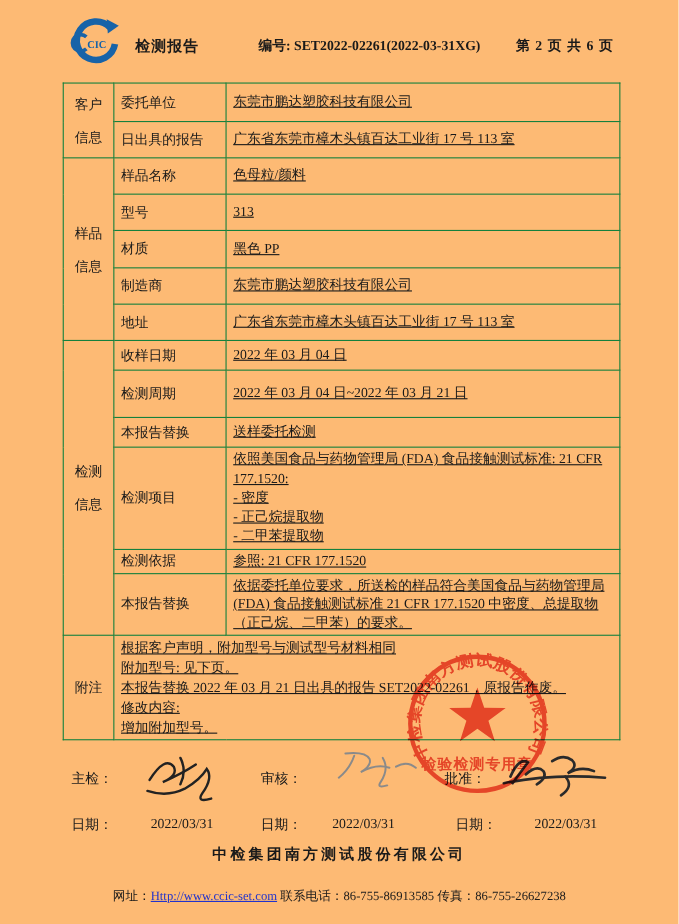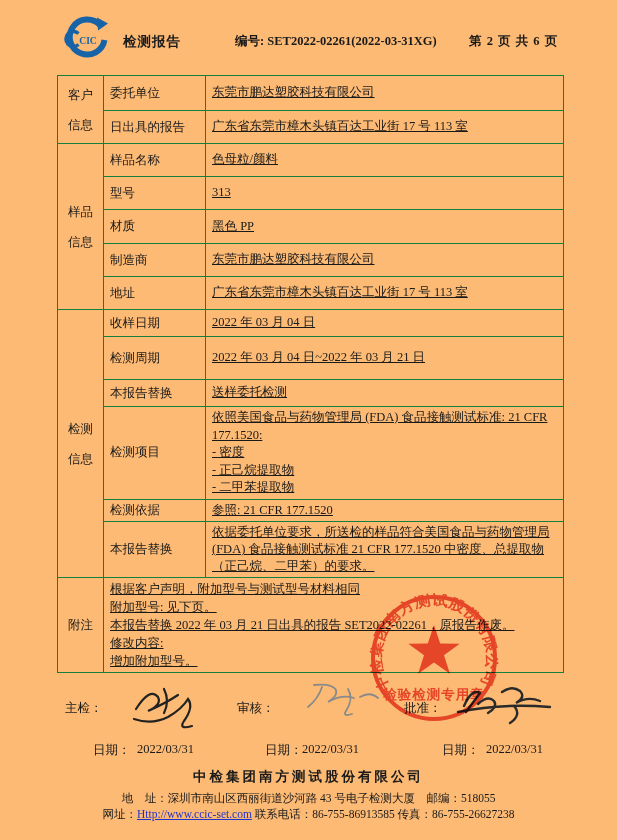--- a/index.html
+++ b/index.html
@@ -23,21 +23,21 @@
   td.fld { padding-left:9px; }
   td.val { padding-left:12px; padding-right:10px; white-space:pre-line; line-height:17.5px;text-decoration:underline; }
   tr.t-proj td.val { line-height:17.5px; }
   tr.t-concl td.val { line-height:17px; }
   tr.t-note td.val { line-height:18px; }
   
   .stamp { position:absolute; left:364px; top:592px; z-index:5; mix-blend-mode:multiply; pointer-events:none; }
   
   .sig-label { position:absolute; font-size:12.5px; }
   .sig-svg { position:absolute; }
-  .date-label { position:absolute; font-size:12.5px;margin-left:28px; }
+  .date-label { position:absolute; font-size:12.5px; }
   .date-val { position:absolute; font-size:12.5px; }
   
   .f-company { position:absolute; top:768px; left:0; width:617px; text-align:center;
                font-size:13.5px; font-weight:bold; letter-spacing:3px; }
   .f-addr { position:absolute; top:791px; left:0; width:617px; text-align:center; font-size:11.5px; }
   .f-web  { position:absolute; top:807px; left:0; width:617px; text-align:center; font-size:11.5px; }
   .f-web a { color:#2233cc; text-decoration:underline; cursor:pointer; }
   svg text { font-family:"Liberation Serif","DejaVu Serif",serif; }
 </style>
 </head>
@@ -182,16 +182,15 @@
       <path id="sealArc" d="M 26.6 96.4 A 53 53 0 1 1 113.4 96.4" fill="none"></path>
       <text fill="#e23c32" font-size="14" font-weight="bold">
         <textPath href="#sealArc" startOffset="0" textLength="226" lengthAdjust="spacingAndGlyphs">中检集团南方测试股份有限公司</textPath>
       </text>
       <polygon points="70,33 76.2,51.5 95.7,51.7 80,63.2 85.9,81.8 70,70.5 54.1,81.8 60,63.2 44.3,51.7 63.8,51.5" fill="#e23c32"></polygon>
       <text x="70" y="107" text-anchor="middle" fill="#e23c32" font-size="13.5" font-weight="bold" letter-spacing="1">检验检测专用章</text>
     </g>
   </svg>
 
   <div class="f-company">中检集团南方测试股份有限公司</div>
-  <div class="f-addr">地　址：深圳市南山区西丽街道沙河路 43 号电子检测大厦　邮编：518055</div>
   <div class="f-web"><span>网址：</span><a>Http://www.ccic-set.com</a><span> 联系电话：86-755-86913585  传真：86-755-26627238</span></div>
 
 </div>
 
 </body></html>

